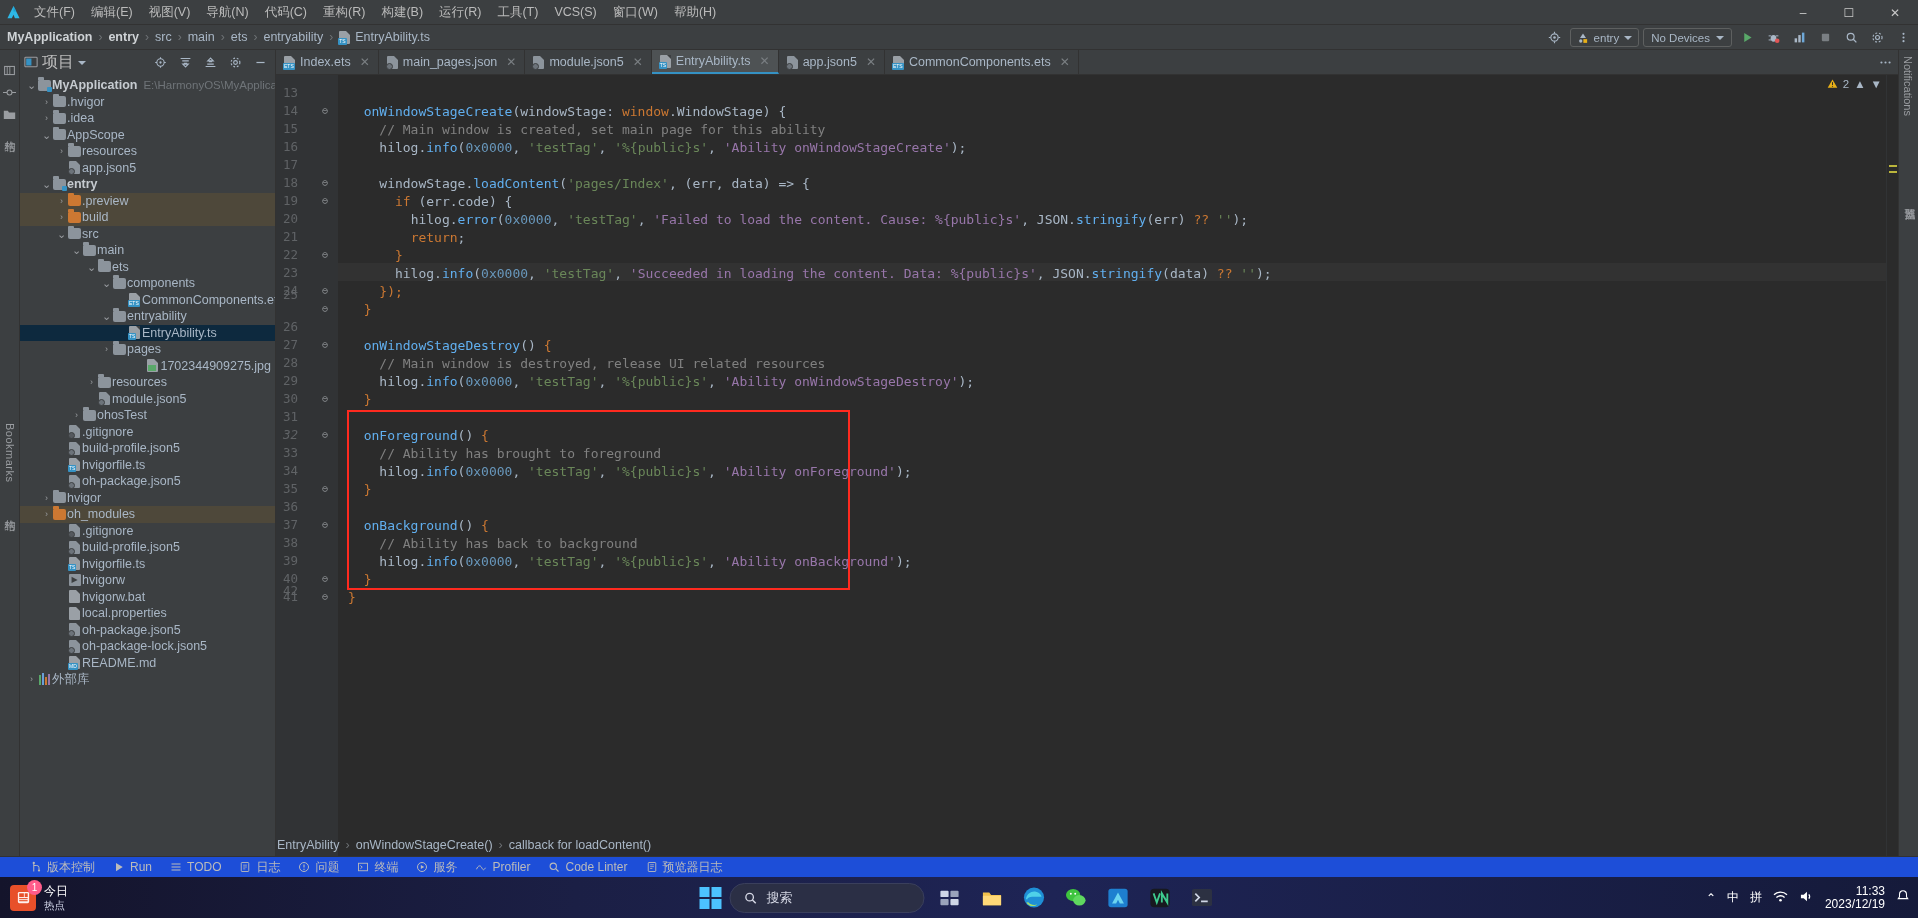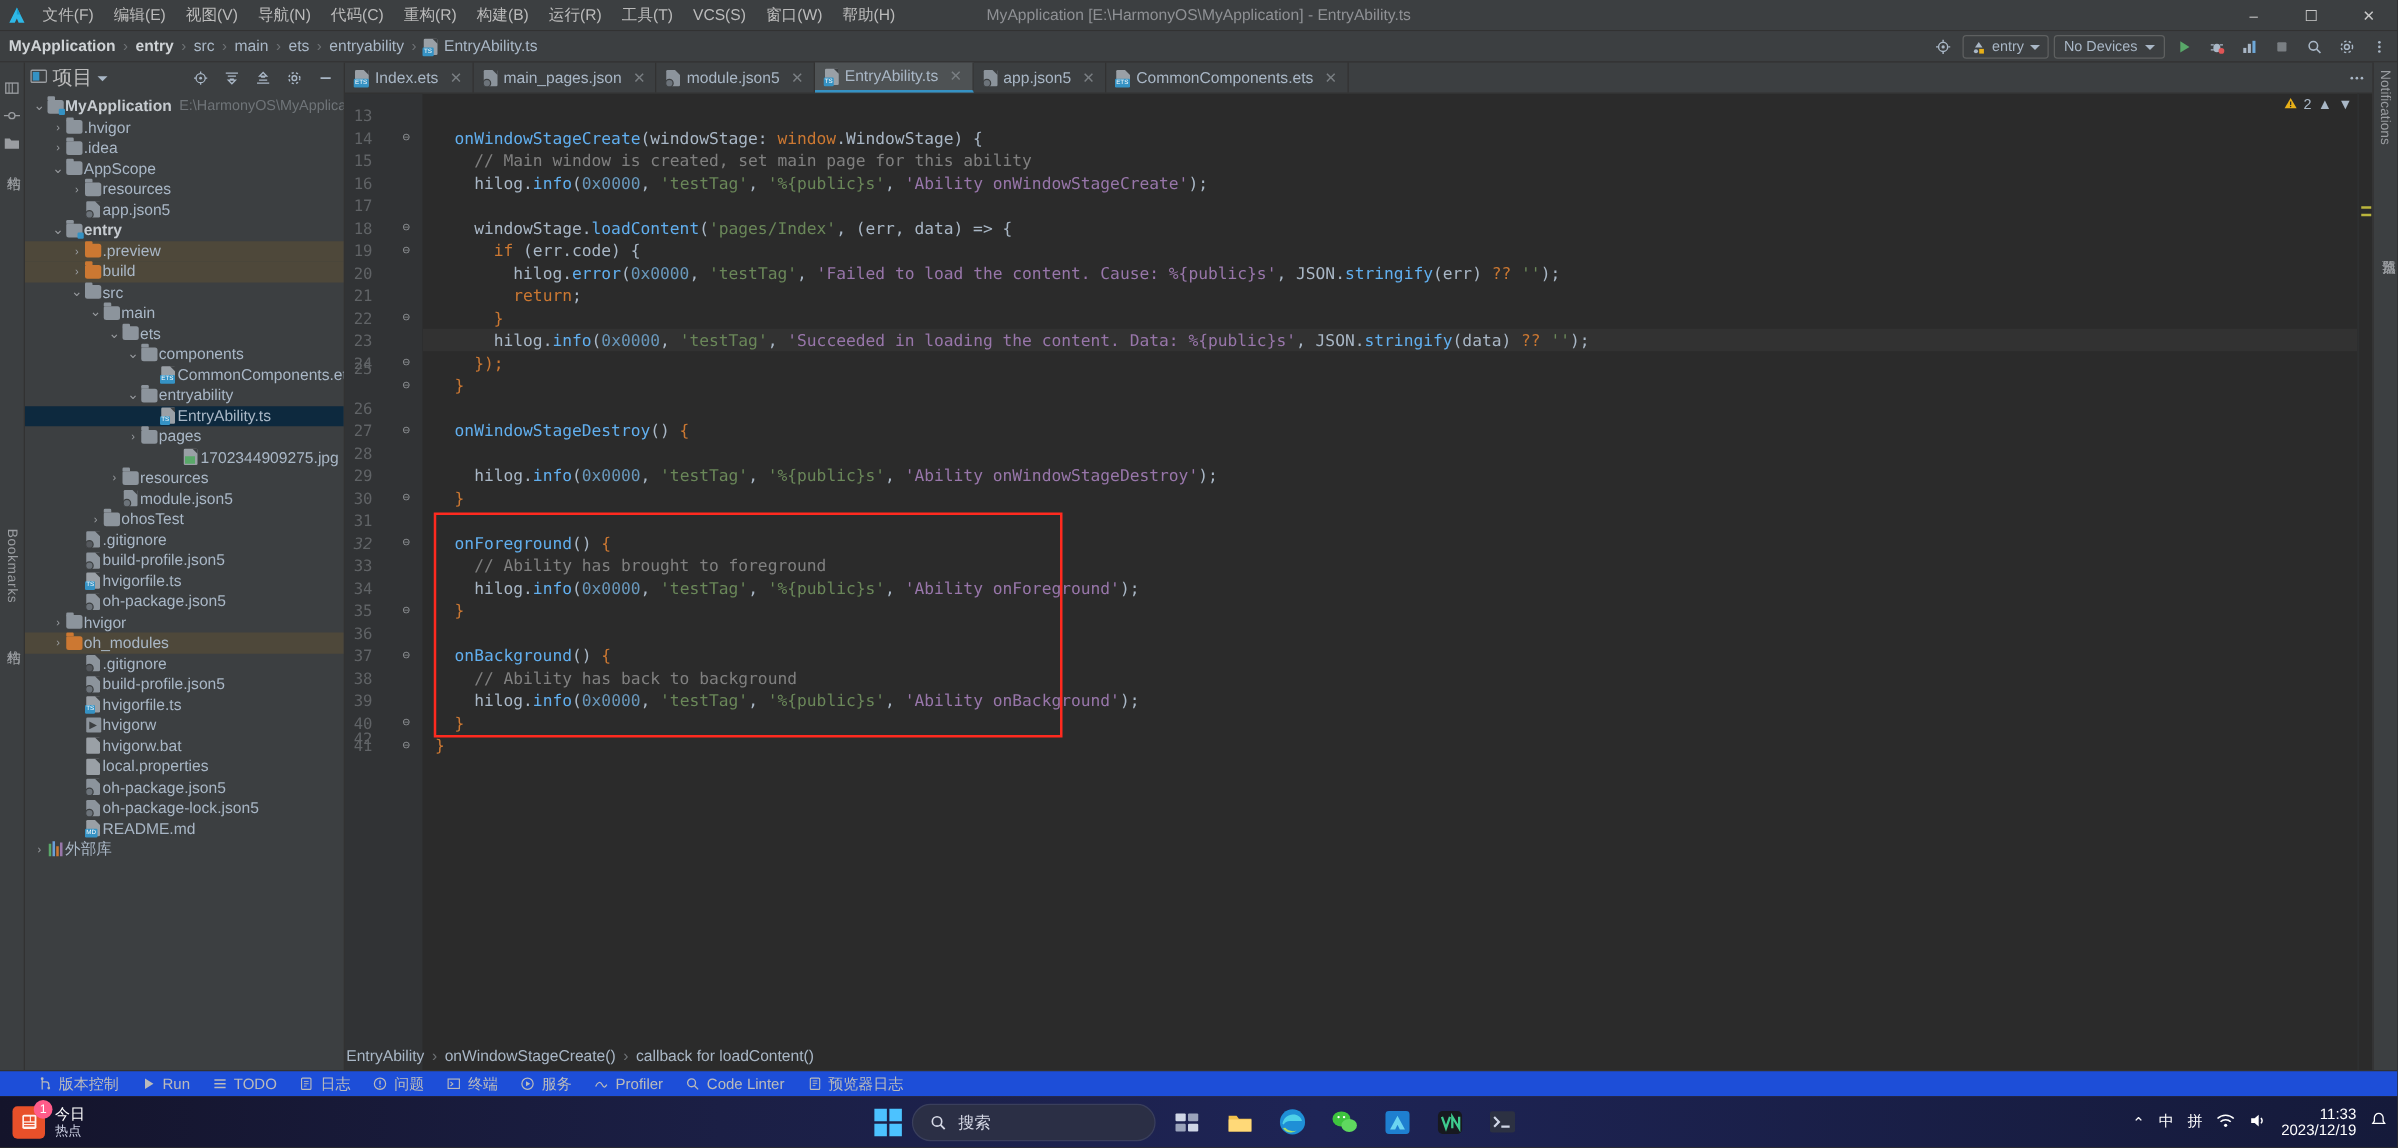--- a/index.html
+++ b/index.html
@@ -165,21 +165,20 @@
         <div class="menu-item">导航(N)</div>
         <div class="menu-item">代码(C)</div>
         <div class="menu-item">重构(R)</div>
         <div class="menu-item">构建(B)</div>
         <div class="menu-item">运行(R)</div>
         <div class="menu-item">工具(T)</div>
         <div class="menu-item">VCS(S)</div>
         <div class="menu-item">窗口(W)</div>
         <div class="menu-item">帮助(H)</div>
       </div>
-    <div class="win-title">MyApplication [E:\HarmonyOS\MyApplication] - EntryAbility.ts</div>
     <div class="wincontrols">
       <div class="wc">–</div>
       <div class="wc">☐</div>
       <div class="wc">✕</div>
     </div>
   </div>
 
   <div class="navbar">
     <div id="crumbs" style="display:flex;align-items:center">
         <span class="crumb bold">MyApplication</span>
@@ -754,20 +753,21 @@
             <div class="cl" style="top: 118px;">      <span class="kw">if</span> <span class="gry">(err.code) {</span></div>
             <div class="cl" style="top: 136px;">        <span class="gry">hilog.</span><span class="mth">error</span><span class="gry">(</span><span class="num">0x0000</span><span class="gry">,</span> <span class="str">'testTag'</span><span class="gry">,</span> <span class="prp">'Failed to load the content. Cause: %{public}s'</span><span class="gry">, JSON.</span><span class="mth">stringify</span><span class="gry">(err)</span> <span class="kw">??</span> <span class="str">''</span><span class="gry">);</span></div>
             <div class="cl" style="top: 154px;">        <span class="kw">return</span><span class="gry">;</span></div>
             <div class="cl" style="top: 172px;">      <span class="ylw">}</span></div>
             <div class="cur-line" style="top: 188px;"></div>
             <div class="cl" style="top: 190px;">      <span class="gry">hilog.</span><span class="mth">info</span><span class="gry">(</span><span class="num">0x0000</span><span class="gry">,</span> <span class="str">'testTag'</span><span class="gry">,</span> <span class="prp">'Succeeded in loading the content. Data: %{public}s'</span><span class="gry">, JSON.</span><span class="mth">stringify</span><span class="gry">(data)</span> <span class="kw">??</span> <span class="str">''</span><span class="gry">);</span></div>
             <div class="cl" style="top: 208px;">    <span class="ylw">});</span></div>
             <div class="cl" style="top: 226px;">  <span class="ylw">}</span></div>
             <div class="cl" style="top: 244px;"></div>
             <div class="cl" style="top: 262px;">  <span class="mth">onWindowStageDestroy</span><span class="gry">()</span> <span class="ylw">{</span></div>
+            <div class="cl" style="top: 280px;">    <span class="cmt">// Main window is destroyed, release UI related resources</span></div>
             <div class="cl" style="top: 298px;">    <span class="gry">hilog.</span><span class="mth">info</span><span class="gry">(</span><span class="num">0x0000</span><span class="gry">,</span> <span class="str">'testTag'</span><span class="gry">,</span> <span class="str">'%{public}s'</span><span class="gry">,</span> <span class="prp">'Ability onWindowStageDestroy'</span><span class="gry">);</span></div>
             <div class="cl" style="top: 316px;">  <span class="ylw">}</span></div>
             <div class="cl" style="top: 334px;"></div>
             <div class="cl" style="top: 352px;">  <span class="mth">onForeground</span><span class="gry">()</span> <span class="ylw">{</span></div>
             <div class="cl" style="top: 370px;">    <span class="cmt">// Ability has brought to foreground</span></div>
             <div class="cl" style="top: 388px;">    <span class="gry">hilog.</span><span class="mth">info</span><span class="gry">(</span><span class="num">0x0000</span><span class="gry">,</span> <span class="str">'testTag'</span><span class="gry">,</span> <span class="str">'%{public}s'</span><span class="gry">,</span> <span class="prp">'Ability onForeground'</span><span class="gry">);</span></div>
             <div class="cl" style="top: 406px;">  <span class="ylw">}</span></div>
             <div class="cl" style="top: 424px;"></div>
             <div class="cl" style="top: 442px;">  <span class="mth">onBackground</span><span class="gry">()</span> <span class="ylw">{</span></div>
             <div class="cl" style="top: 460px;">    <span class="cmt">// Ability has back to background</span></div>

